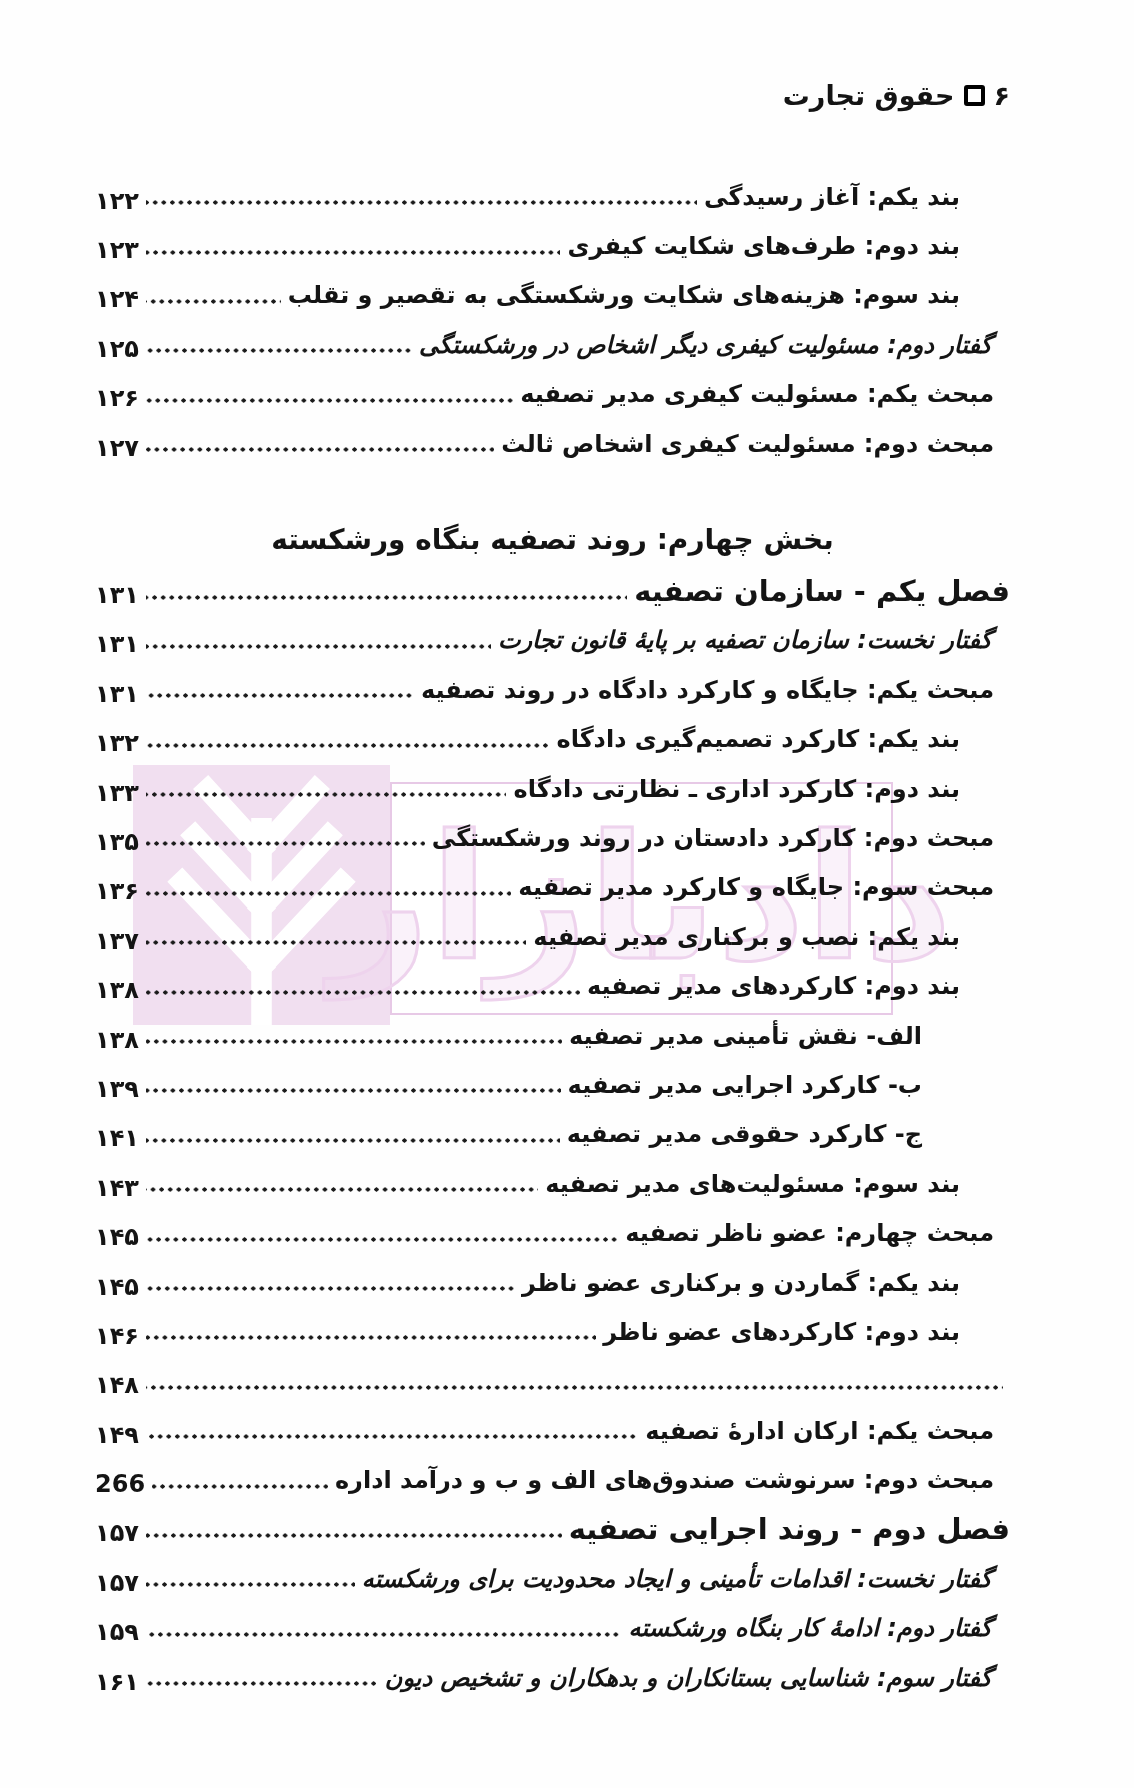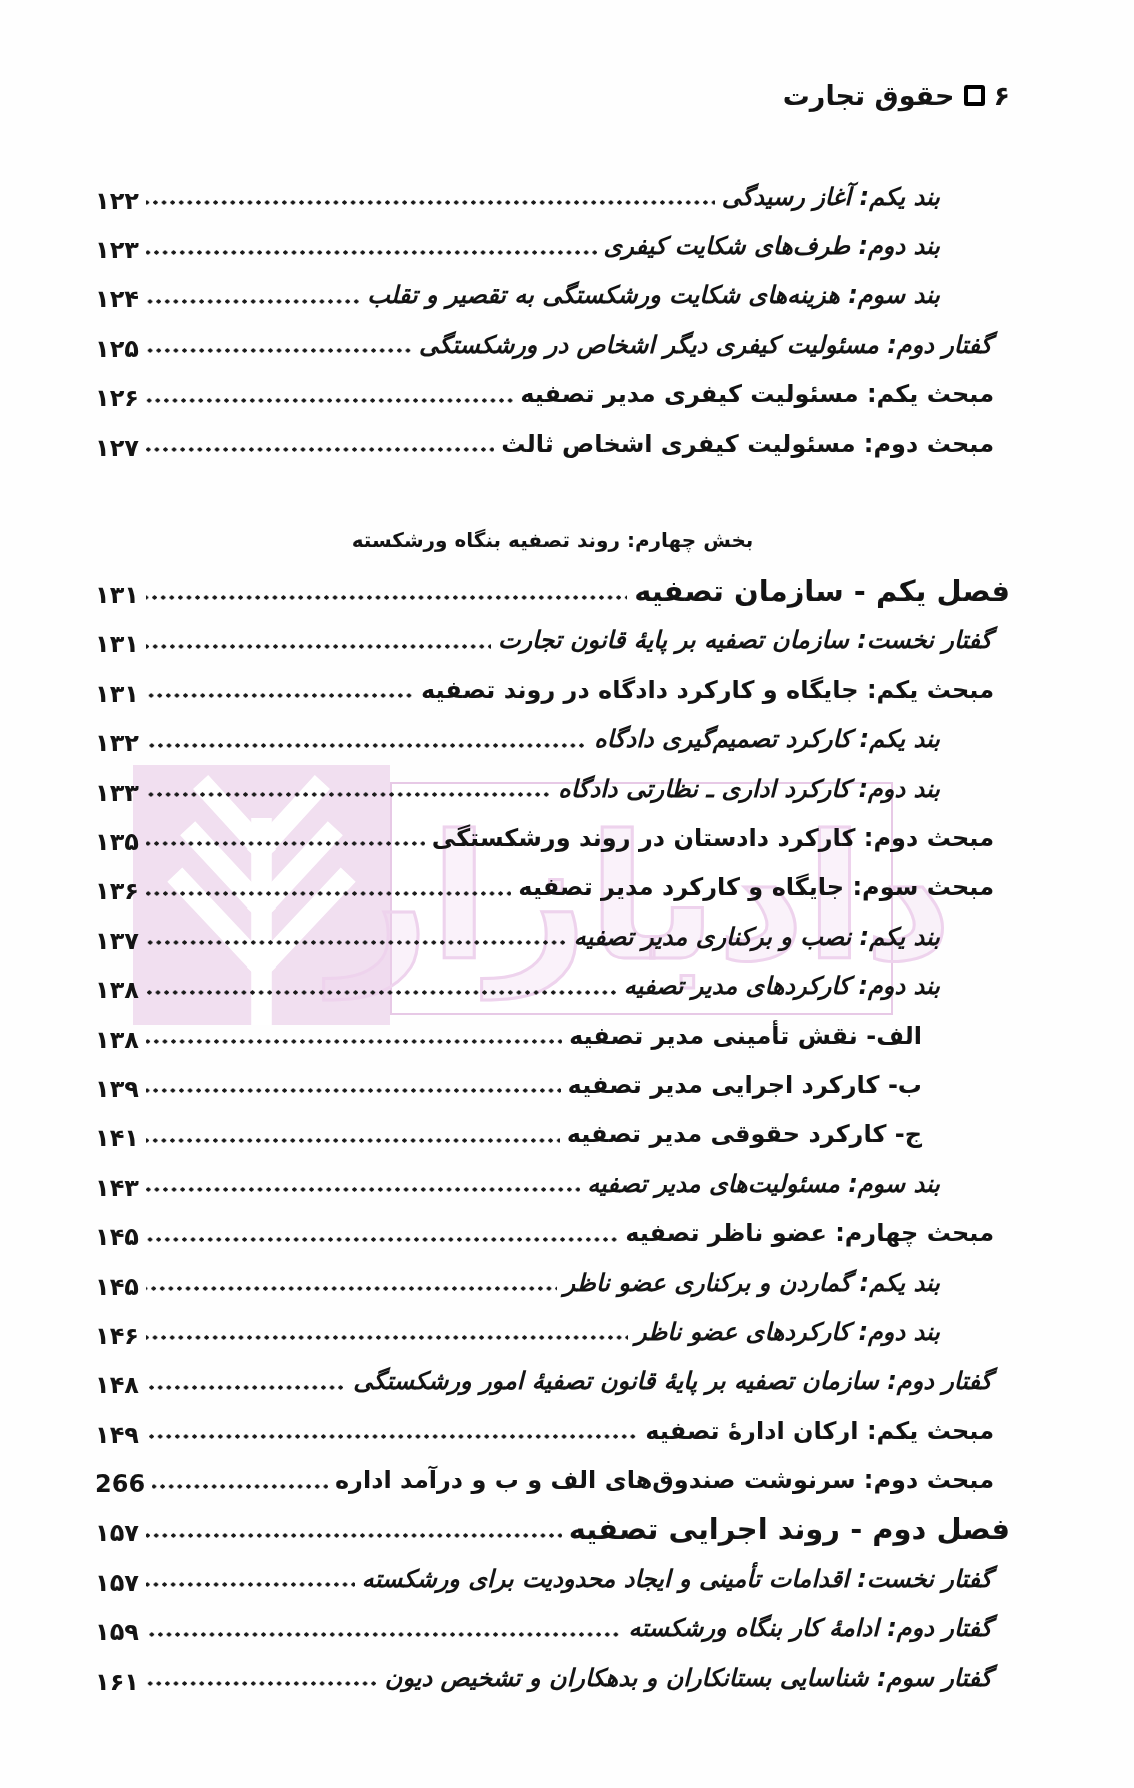--- a/index.html
+++ b/index.html
@@ -106,29 +106,29 @@
   }
   .toc-row .pnum{
     white-space:nowrap;
     font-size:24px;
     margin-top:8px;
   }
   
   .lv-fasl  .label{margin-right:0;   font-size:29px;}
   .lv-goftar .label{margin-right:18px;font-style:italic;}
   .lv-mabhas .label{margin-right:16px;}
-  .lv-band  .label{margin-right:70px;font-style:italic;}
+  .lv-band  .label{margin-right:50px;}
   .lv-harf  .label{margin-right:88px;}
 
   .section-title{
     margin-top:48px;
     height:48px;
     line-height:48px;
     text-align:center;
-    font-size:20px;
+    font-size:28px;
     font-weight:bold;
     letter-spacing:0;
   }
 </style>
 </head>
 <body>
 
 <div class="page">
 
   <div class="watermark">
@@ -268,21 +268,20 @@
     <span class="label">بند یکم: گماردن و برکناری عضو ناظر</span>
     <span class="dots"></span>
     <span class="pnum">۱۴۵</span>
   </div>
         <div class="toc-row lv-band">
     <span class="label">بند دوم: کارکردهای عضو ناظر</span>
     <span class="dots"></span>
     <span class="pnum">۱۴۶</span>
   </div>
         <div class="toc-row lv-goftar">
-    <span class="label">گفتار دوم: سازمان تصفیه بر پایهٔ قانون تصفیهٔ امور ورشکستگی</span>
     <span class="dots"></span>
     <span class="pnum">۱۴۸</span>
   </div>
         <div class="toc-row lv-mabhas">
     <span class="label">مبحث یکم: ارکان ادارهٔ تصفیه</span>
     <span class="dots"></span>
     <span class="pnum">۱۴۹</span>
   </div>
         <div class="toc-row lv-mabhas">
     <span class="label">مبحث دوم: سرنوشت صندوق‌های الف و ب و درآمد اداره</span>

